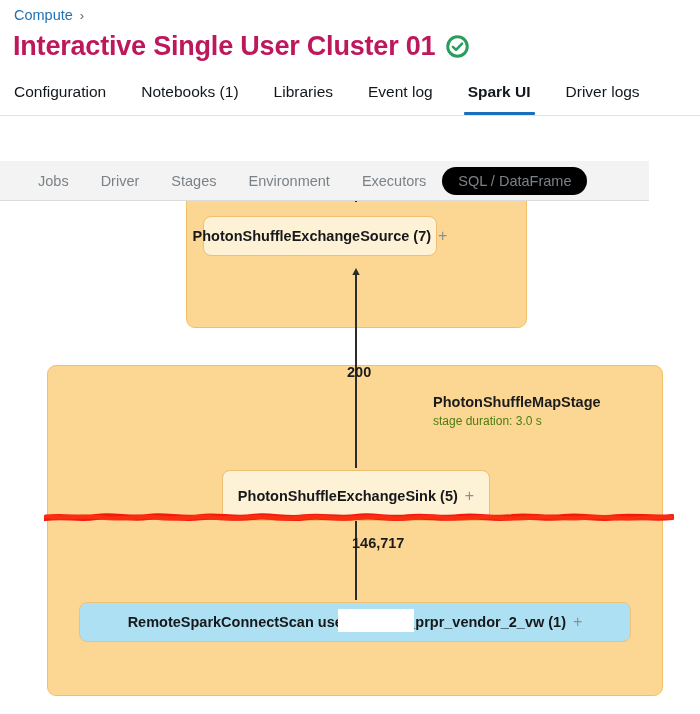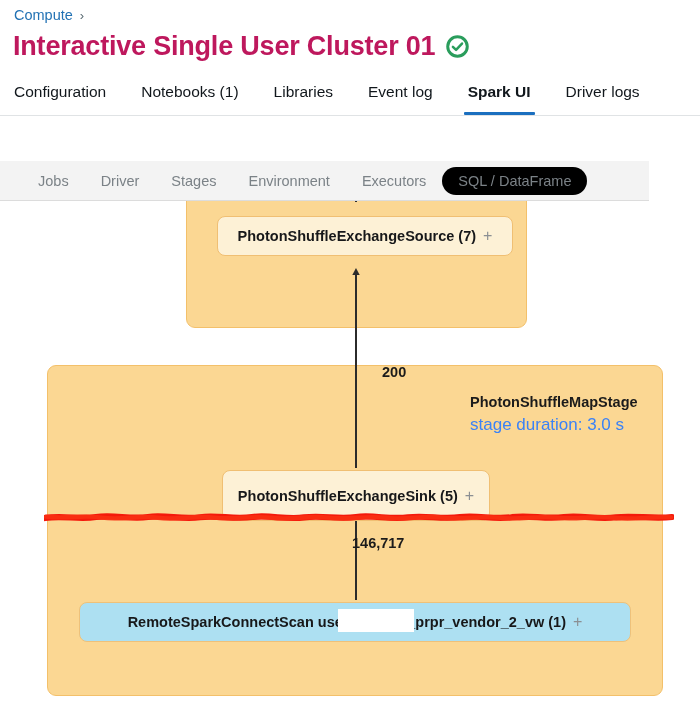--- a/index.html
+++ b/index.html
@@ -159,46 +159,45 @@
     top: 179px;
     width: 616px;
     height: 331px;
   }
 
   
   .stage-meta {
     position: absolute;
     white-space: nowrap;
     line-height: 1.42;
-    margin-left: 37px;
   }
   #stage-bottom-meta {
     left: 433px;
     top: 206px;
     text-align: left;
   }
   .stage-meta .stage-name {
     font-size: 14.5px;
     font-weight: bold;
     color: #1b1b1b;
   }
   .stage-meta .stage-duration {
-    font-size: 17px;
-    color: #3b82f6;
+    font-size: 12px;
+    color: #4d7c0f;
   }
 
   
   .edge-label {
     position: absolute;
     font-size: 14.5px;
     font-weight: bold;
     color: #1b1b1b;
     white-space: nowrap;
   }
-  #edge-label-200 { left: 382px; top: 178px; text-align: right; }
+  #edge-label-200 { left: 347px; top: 178px; text-align: right; }
   #edge-label-146717 { left: 352px; top: 349px; }
 
   
   .plan-node {
     position: absolute;
     border: 1.5px solid #f0bf73;
     border-radius: 8px;
     box-sizing: border-box;
     display: flex;
     align-items: center;
@@ -209,23 +208,23 @@
     color: #17181a;
     background: #fdf1d6;
   }
   .plan-node .expand-plus {
     font-weight: normal;
     color: #8b8f93;
     font-size: 16px;
     margin-left: 7px;
   }
   #node-shuffle-source {
-    left: 217px;
+    left: 203px;
     top: 30px;
-    width: 296px;
+    width: 234px;
     height: 40px;
   }
   #node-shuffle-sink {
     left: 222px;
     top: 284px;
     width: 268px;
     height: 51px;
   }
   #node-remote-scan {
     left: 79px;

